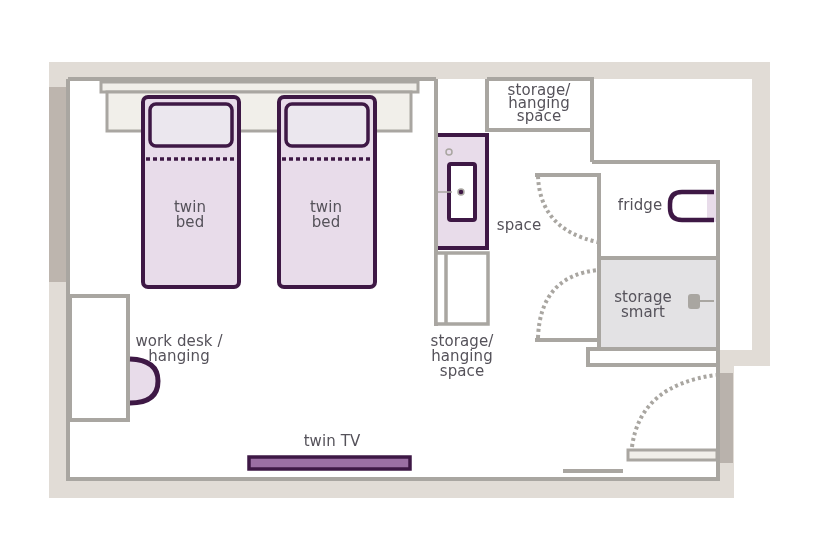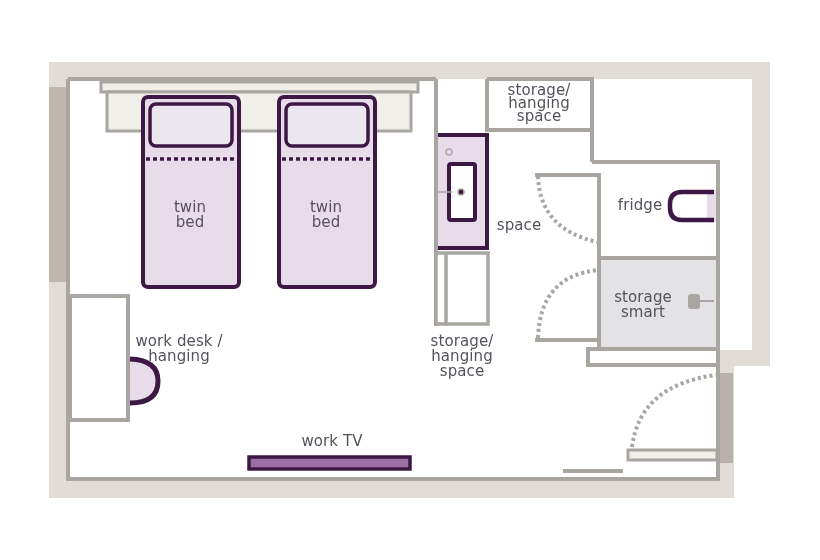--- a/index.html
+++ b/index.html
@@ -107,13 +107,13 @@
 </div>
 <div class="lbl" style="left:420px; top:334px; width:84px;">
   <span>storage/</span>
   <span>hanging</span>
   <span>space</span>
 </div>
 <div class="lbl" style="left:128px; top:315px; width:102px;margin-top:19px;">
   <span>work desk /</span>
   <span>hanging</span>
 </div>
-<div class="lbl" style="left:284px; top:434px; width:96px;">work TV</div>
+<div class="lbl" style="left:284px; top:434px; width:96px;">twin TV</div>
 
 </body></html>

